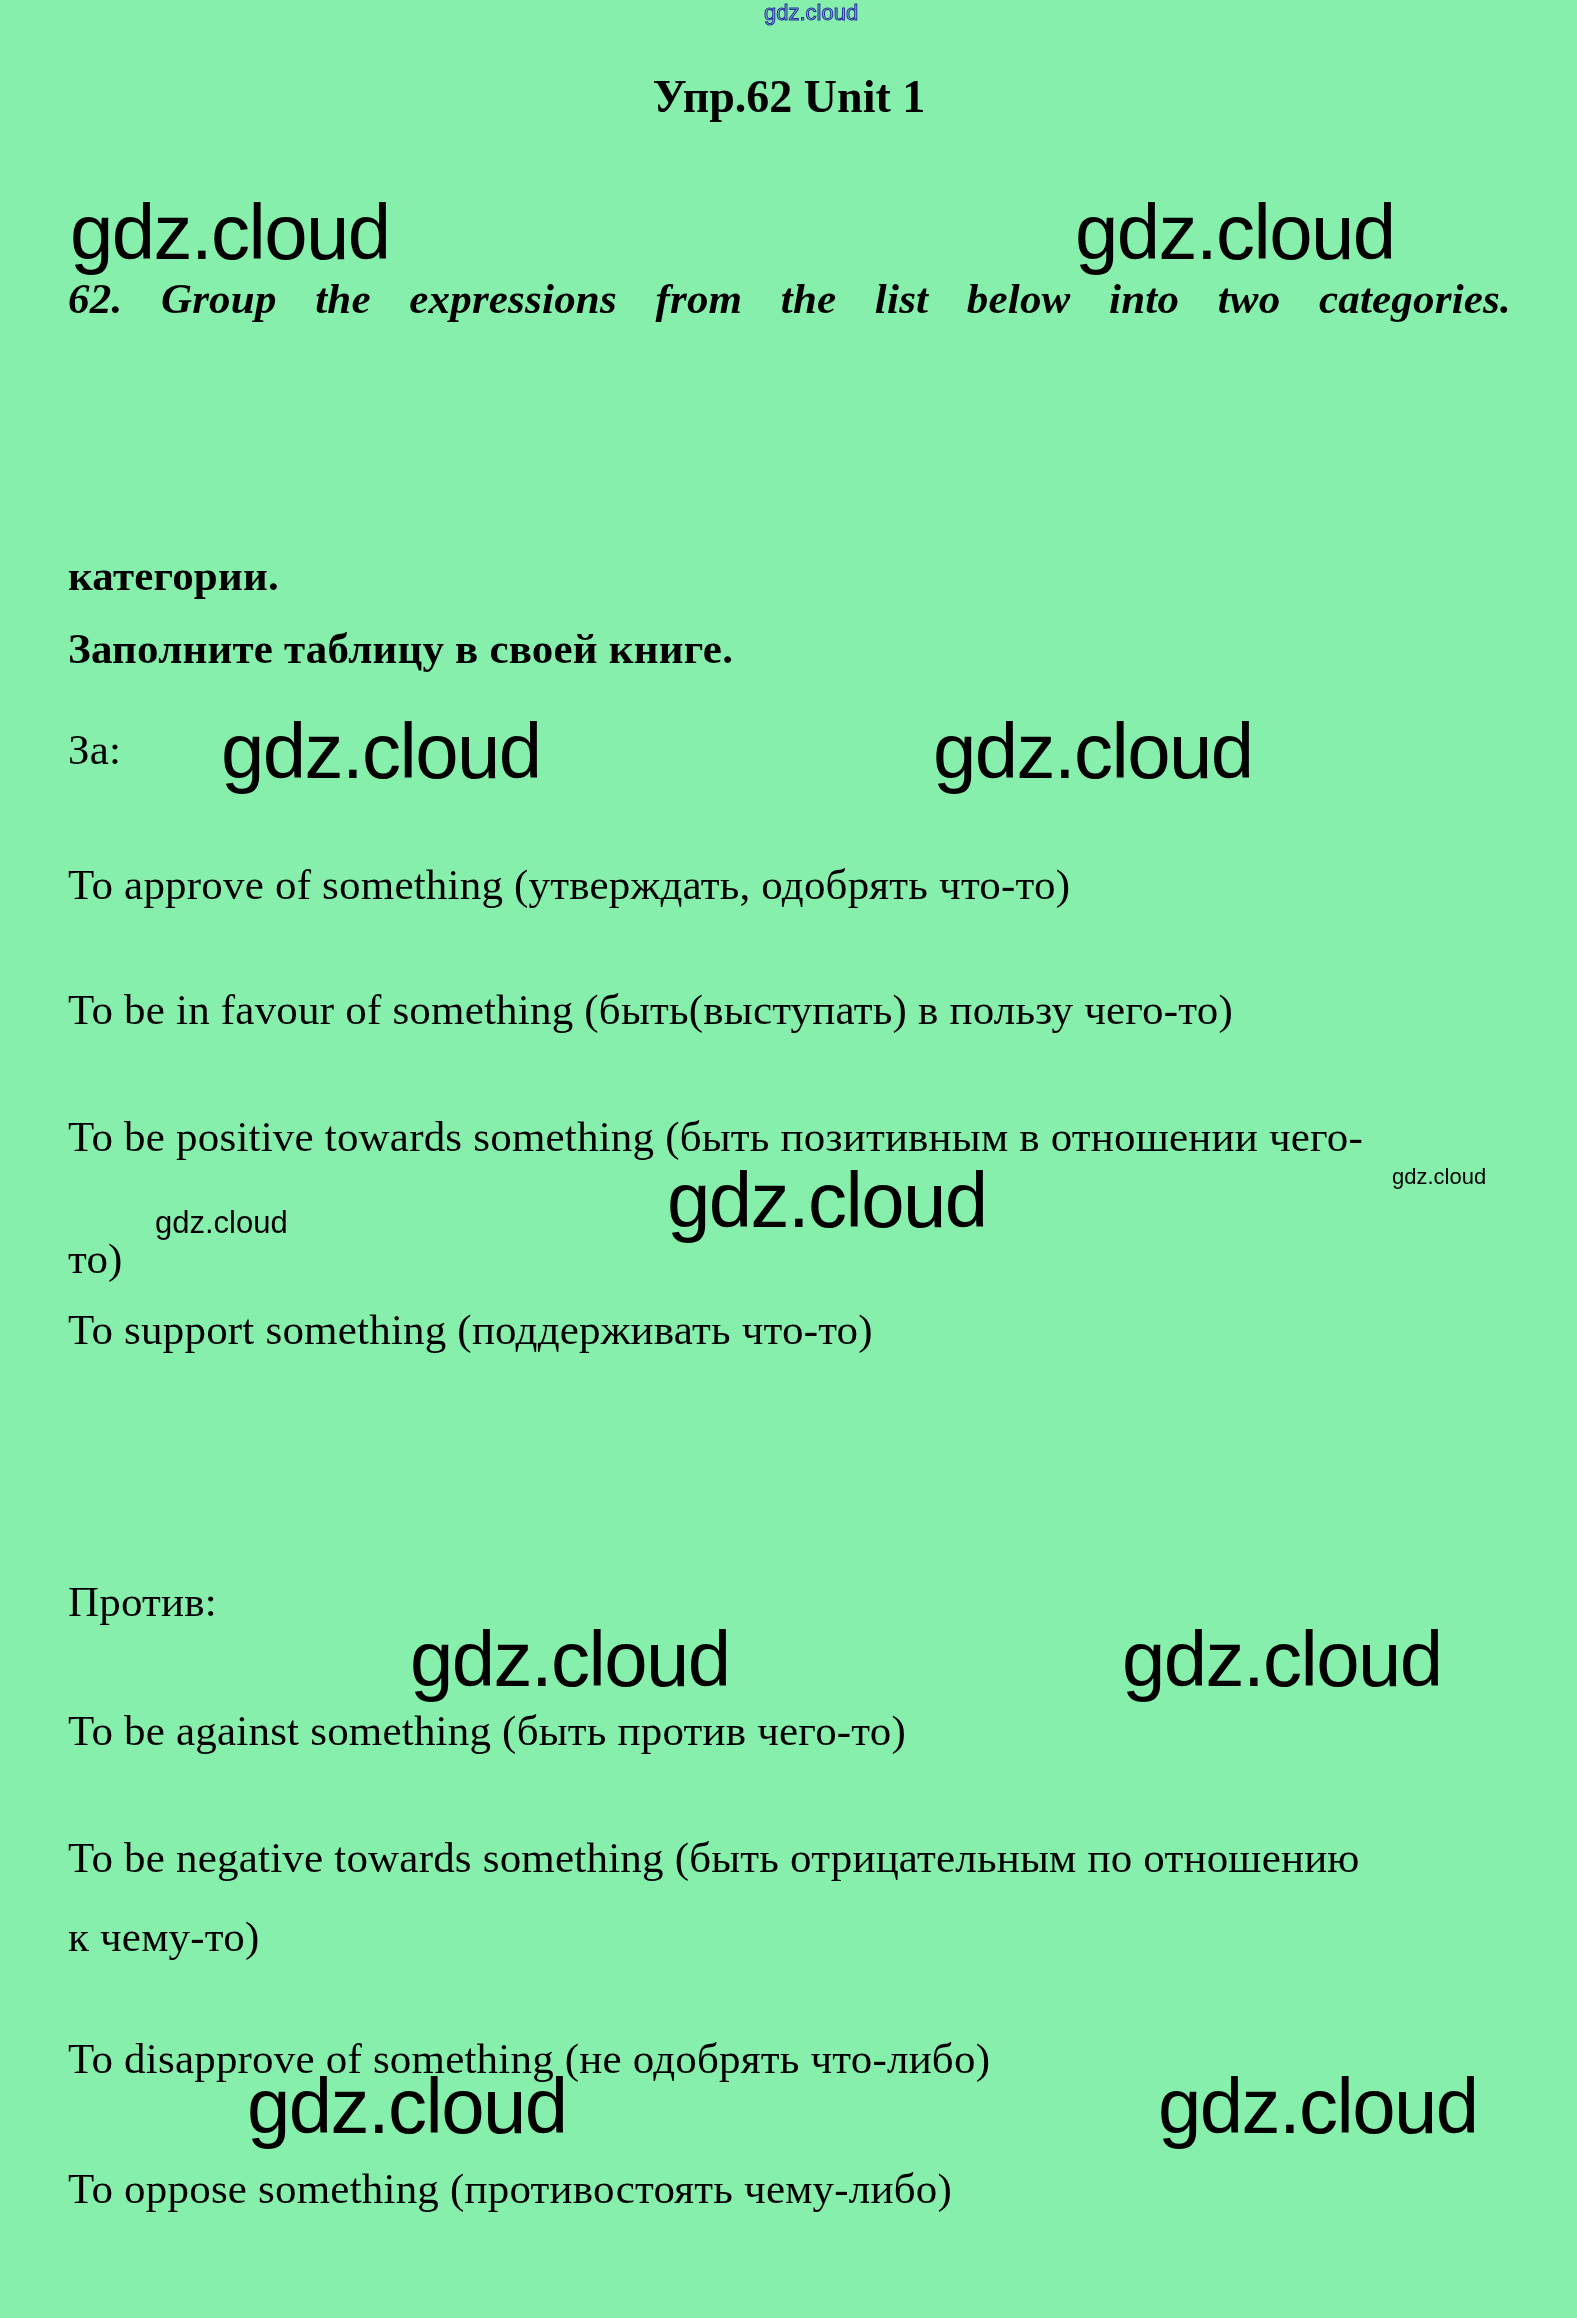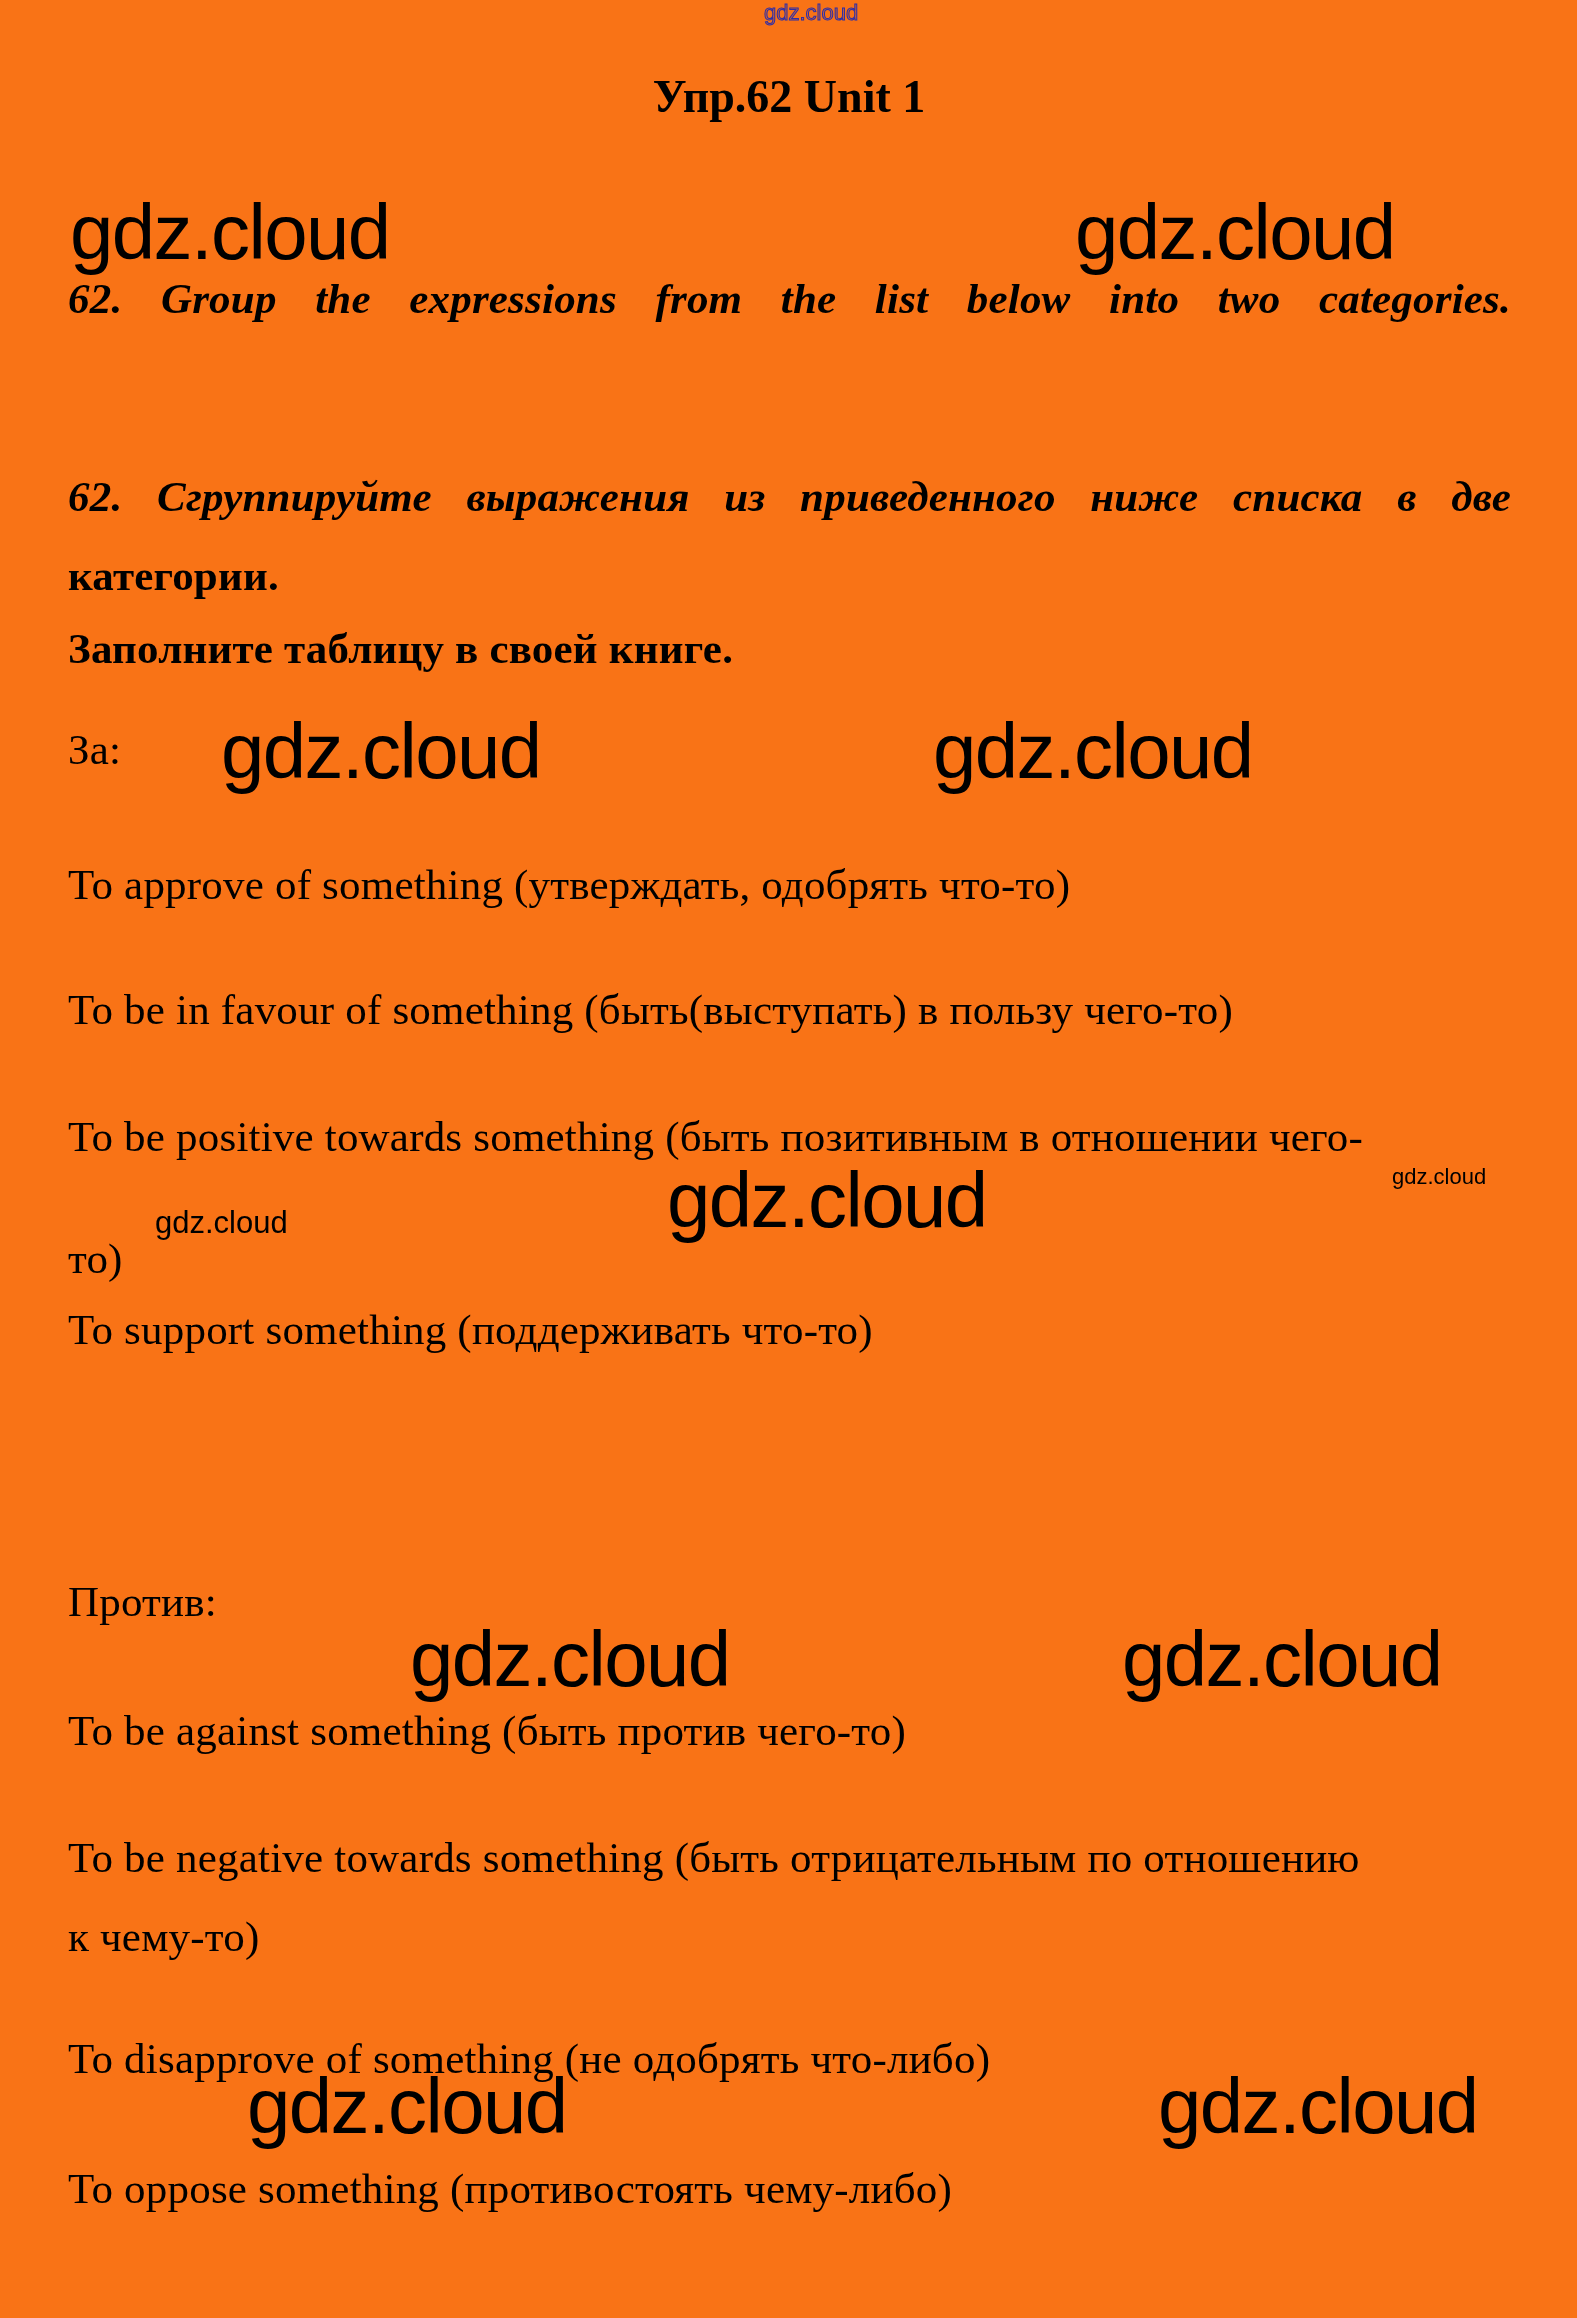--- a/index.html
+++ b/index.html
@@ -1,20 +1,20 @@
 <!DOCTYPE html>
 <html style="font-size:13px"><head>
 <meta charset="utf-8">
 <style>
   html, body { margin: 0; padding: 0; background: #ffffff; }
   .page {
     position: relative;
     width: 1578px;
     height: 2319px;
-    background: #f97316;
+    background: #86efac;
     color: #000000;
     font-family: "Liberation Serif", serif;
     overflow: hidden;
   }
   .title {
     position: absolute;
     top: 72px;
     left: 0;
     width: 100%;
     text-align: center;
@@ -60,21 +60,20 @@
 
   <div class="wm wm-outline" style="top: 1.6px; left: 764px;">gdz.cloud</div>
 
   <div class="title">Упр.62 Unit 1</div>
 
   <div class="wm wm-large" style="top: 193px; left: 70px;">gdz.cloud</div>
   <div class="wm wm-large" style="top: 193px; left: 1075px;">gdz.cloud</div>
 
   <div class="line bold justify" style="top: 274px;">62. Group the expressions from the list below into two categories.</div>
 
-  <div class="line bold justify" style="top: 472px;">62. Сгруппируйте выражения из приведенного ниже списка в две</div>
   <div class="line bold" style="top: 551px;">категории.</div>
   <div class="line bold" style="top: 624px;">Заполните таблицу в своей книге.</div>
 
   <div class="line" style="top: 725px;">За:</div>
 
   <div class="wm wm-large" style="top: 712px; left: 221px;">gdz.cloud</div>
   <div class="wm wm-large" style="top: 712px; left: 933px;">gdz.cloud</div>
 
   <div class="line" style="top: 860px;">To approve of something (утверждать, одобрять что-то)</div>
   <div class="line" style="top: 985px;">To be in favour of something (быть(выступать) в пользу чего-то)</div>

